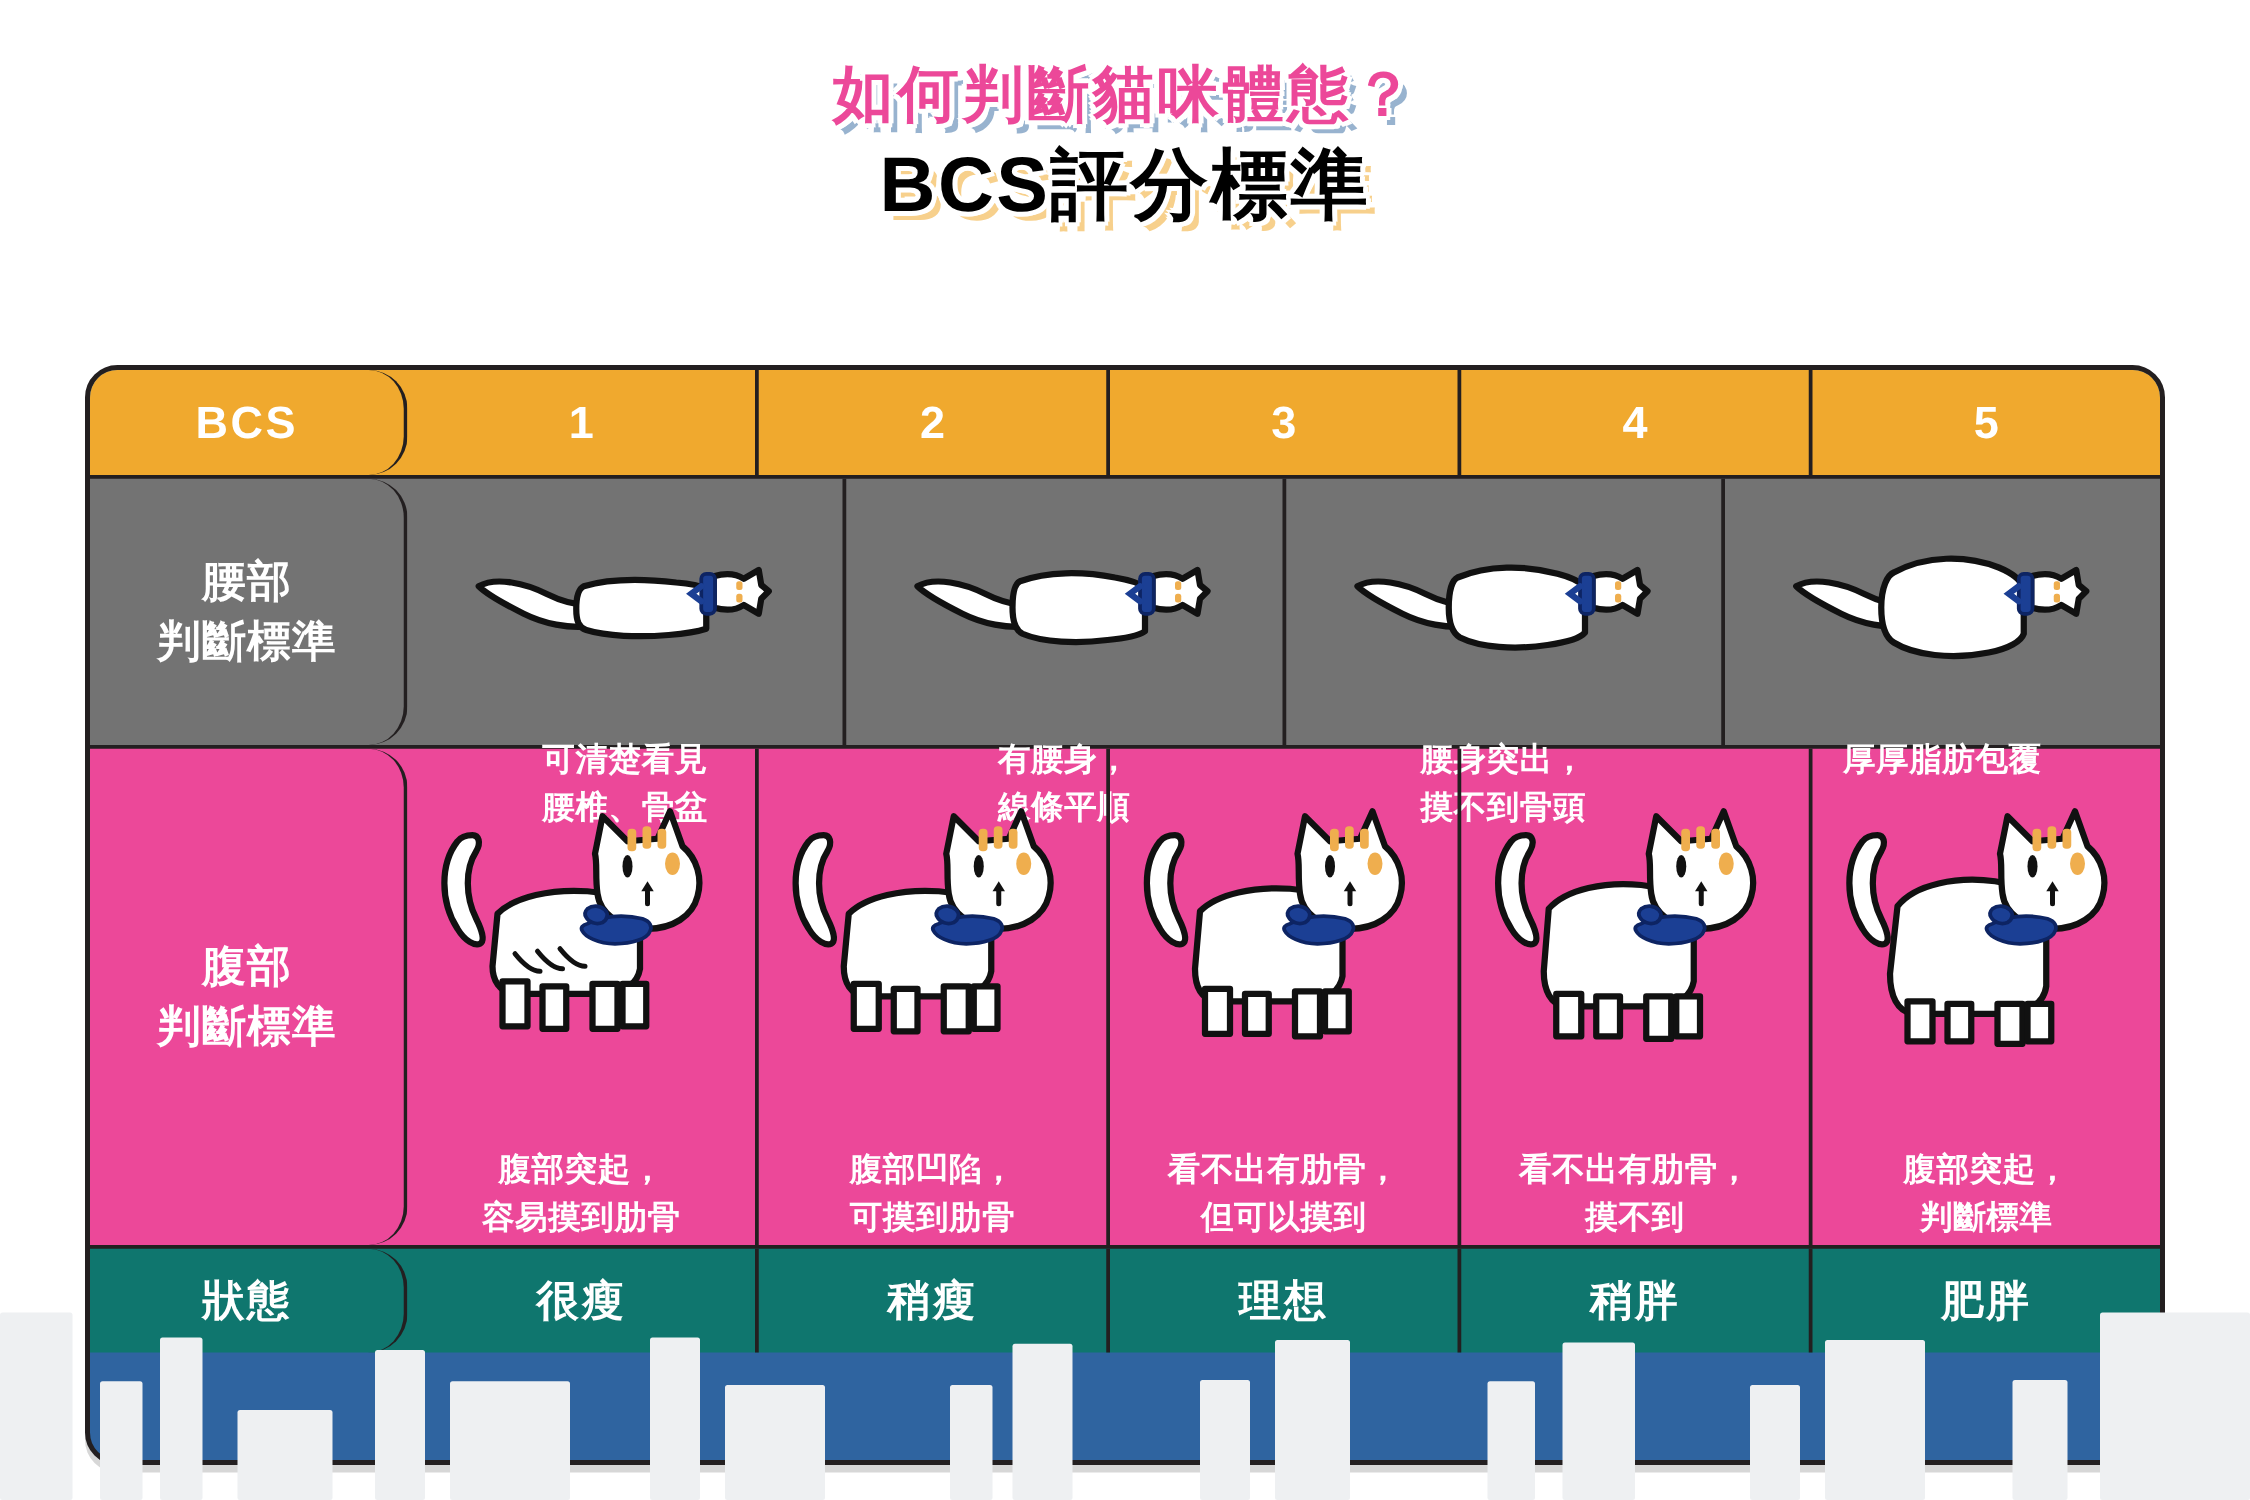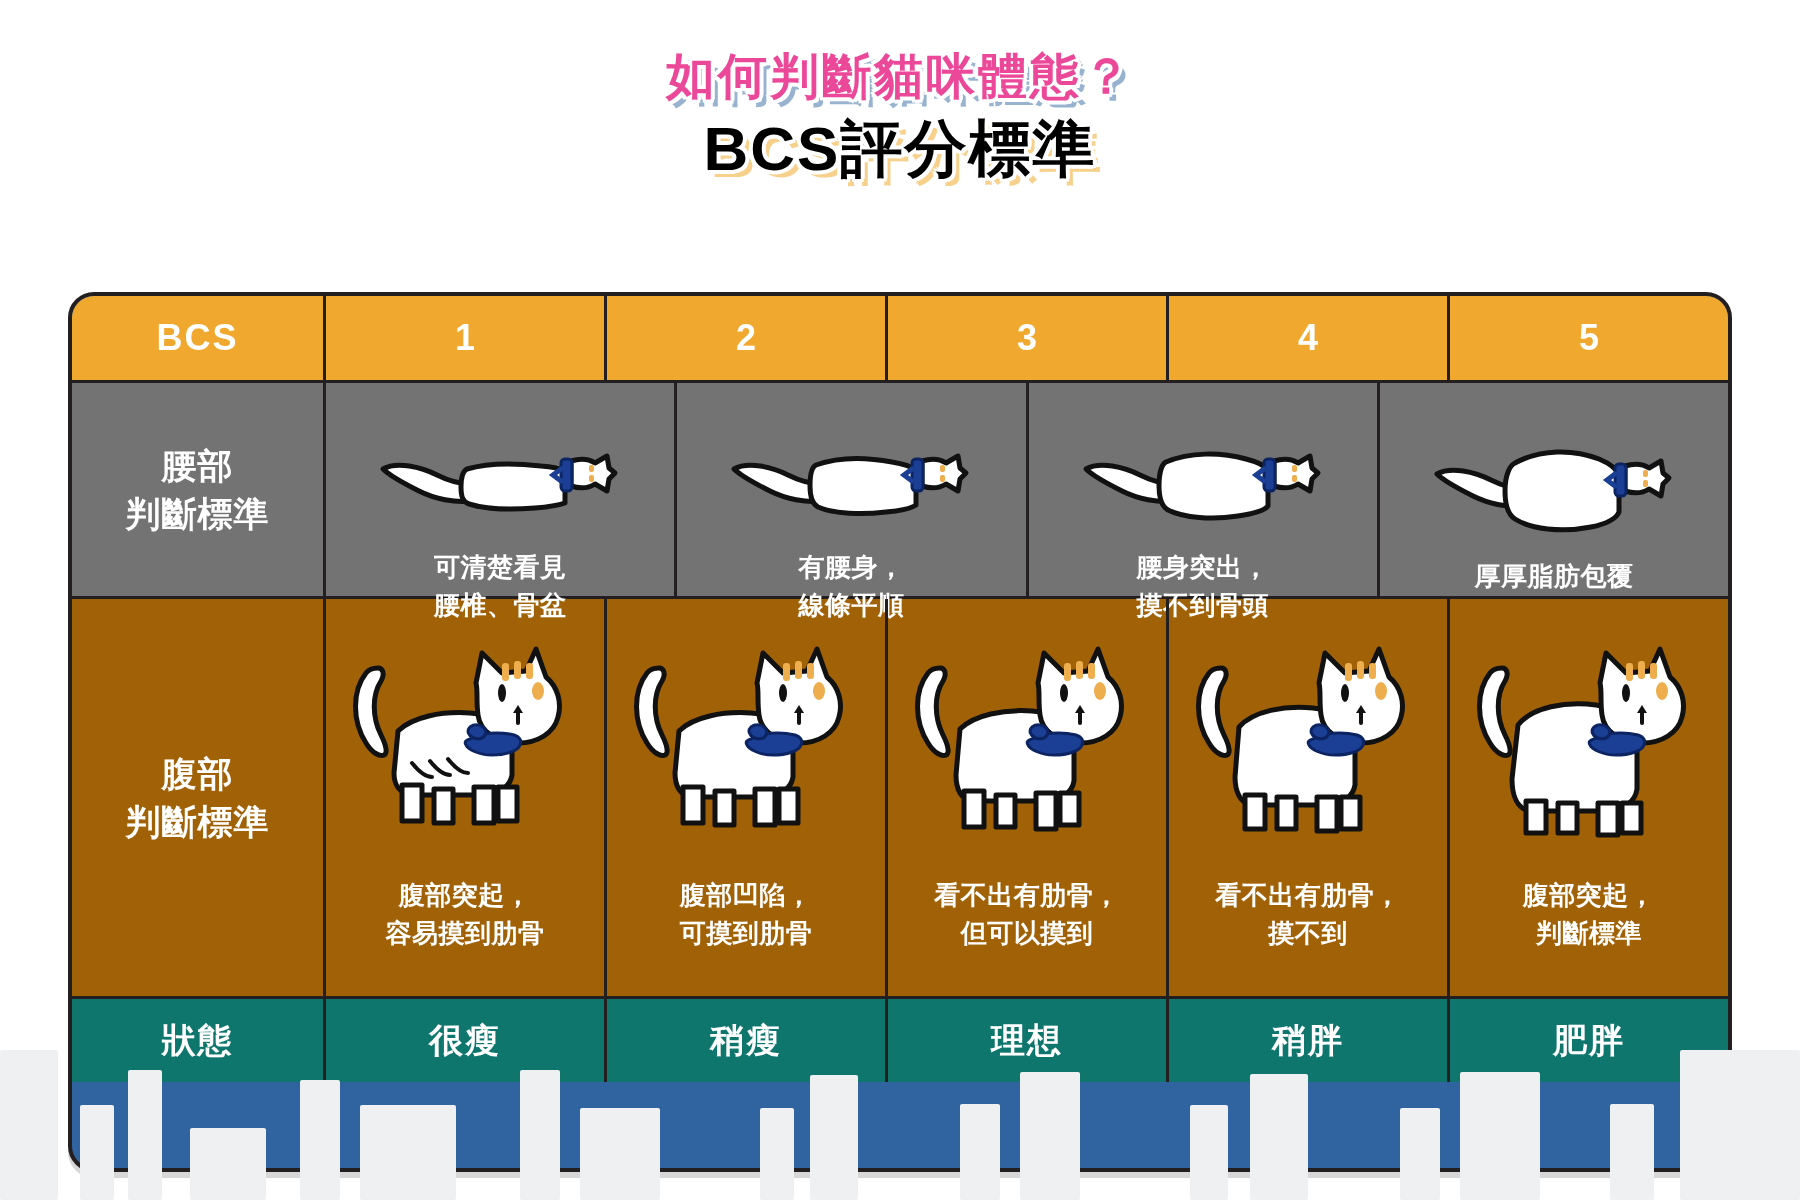--- a/index.html
+++ b/index.html
@@ -47,48 +47,49 @@
     position:absolute; left:68px; top:292px;
     width:1664px; height:880px;
     border:4px solid #231f20; border-radius:26px;
     overflow:hidden; background:#2F64A0;
     box-shadow:0 6px 0 rgba(35,31,32,.18);
   }
   .trow { display:flex; width:100%; }
 
   .trow.header   { height:84px;  background:#F0A92E; }
   .trow.waist    { height:216px; background:#737373; }
-  .trow.belly    { height:400px; background:#a16207; }
+  .trow.belly    { height:400px; background:#ec4899; }
   .trow.status   { height:86px;  background:#0f766e; }
 
   .cell {
     position:relative;
     border-right:3px solid #231f20;
     display:flex; flex-direction:column;
     align-items:center; justify-content:center;
     color:#ffffff; text-align:center;
   }
   .cell:last-child { border-right:none; }
-  .col-label { flex:0 0 254px; }
+  .col-label { flex:0 0 254px;border-radius:31px; }
   .col-score { flex:1 1 0; }
 
   .trow.waist  { border-top:3px solid #231f20; }
   .trow.belly  { border-top:3px solid #231f20; }
   .trow.status { border-top:3px solid #231f20; }
 
   .hdr-text  { font-size:36px; font-weight:bold; letter-spacing:2px; }
   .hdr-num   { font-size:36px; font-weight:bold; }
   .row-label { font-size:35px; font-weight:bold; line-height:1.35; letter-spacing:1px; }
   .status-text { font-size:34px; font-weight:bold; letter-spacing:2px; }
 
   .cellcontent {
     width:100%; height:100%;
     display:flex; flex-direction:column;
     align-items:center; justify-content:flex-start;
     padding-top:8px;
+    gap:40px;
   }
   .art { display:flex; align-items:center; justify-content:center; }
   .waist .art  { height:160px; margin-top:34px; }
   .belly .art  { height:230px; margin-top:18px; }
 
   .desc {
     font-size:26px; line-height:1.45; font-weight:bold;
     letter-spacing:.5px; color:#fff; margin-top:14px;
   }
   .belly .desc { margin-top:22px; }

